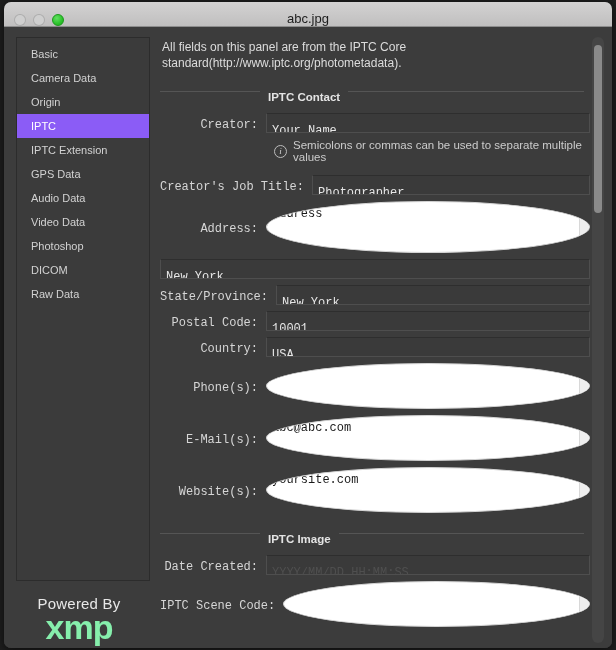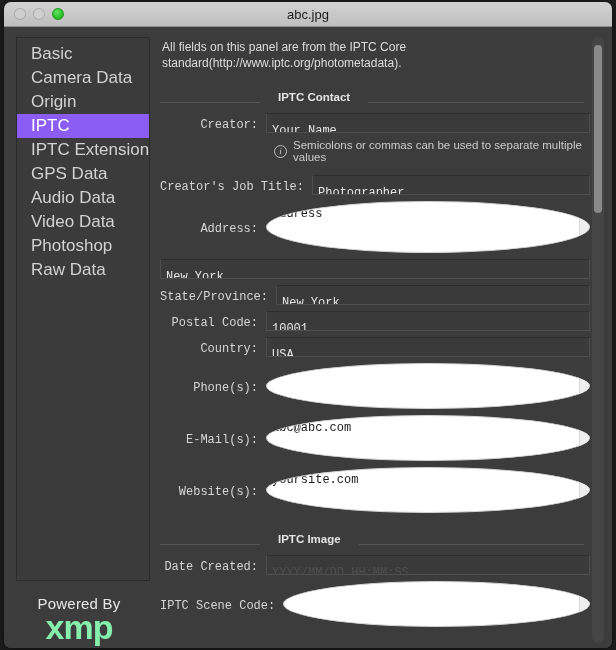--- a/index.html
+++ b/index.html
@@ -24,21 +24,21 @@
     flex-direction: column;
   }
 
   
   .titlebar {
     height: 25px;
     flex: 0 0 25px;
     background: linear-gradient(to bottom, #d3d2d2 0%, #c0bfbf 100%);
     border-bottom: 1px solid #8d8d8d;
     display: flex;
-    align-items: center;
+    align-items: flex-end;
     position: relative;
   }
   .lights { display: flex; gap: 7px; margin-left: 10px; }
   .light {
     width: 12px; height: 12px; border-radius: 50%;
     background: #cfcfcf;
     border: 1px solid rgba(0,0,0,0.16);
   }
   .light.green {
     background: radial-gradient(circle at 38% 32%, #62e061 0%, #2cc32c 60%, #1ea81e 100%);
@@ -73,21 +73,21 @@
     height: 544px;
     background: #3b3b3b;
     border: 1px solid #2c2c2c;
     padding-top: 4px;
     overflow: hidden;
   }
   .side-item {
     height: 24px;
     line-height: 24px;
     padding-left: 14px;
-    font-size: 17px;
+    font-size: 11px;
     color: #d2d2d2;
     white-space: nowrap;
   }
   .side-item.active {
     background: #8b5cf6;
     color: #ffffff;
   }
 
   .xmp-logo {
     margin-top: 14px;
@@ -122,22 +122,22 @@
   }
   .intro {
     font-size: 12px;
     color: #dcdcdc;
     line-height: 16px;
     padding: 2px 18px 0 2px;
   }
 
   .section-head {
     display: flex;
-    align-items: flex-end;
-    gap: 18px;
+    align-items: flex-start;
+    gap: 8px;
     margin: 20px 0 10px 0;
     padding-right: 6px;
   }
   .section-head .rule { height: 1px; background: #555555; flex: 1 1 auto; }
   .section-head .rule.left { flex: 0 0 100px; }
   .section-head .label {
     font-size: 11.5px;
     font-weight: bold;
     color: #e4e4e4;
     white-space: nowrap;
@@ -280,20 +280,21 @@
       <div class="sidebar">
         <div class="side-item">Basic</div>
         <div class="side-item">Camera Data</div>
         <div class="side-item">Origin</div>
         <div class="side-item active">IPTC</div>
         <div class="side-item">IPTC Extension</div>
         <div class="side-item">GPS Data</div>
         <div class="side-item">Audio Data</div>
         <div class="side-item">Video Data</div>
         <div class="side-item">Photoshop</div>
+        <div class="side-item">DICOM</div>
         <div class="side-item">Raw Data</div>
       </div>
       <div class="xmp-logo">
         <div class="xmp-powered">Powered By</div>
         <div class="xmp-word">xmp</div>
       </div>
     </div>
 
     <div class="main">
       <div class="scroll-area">

